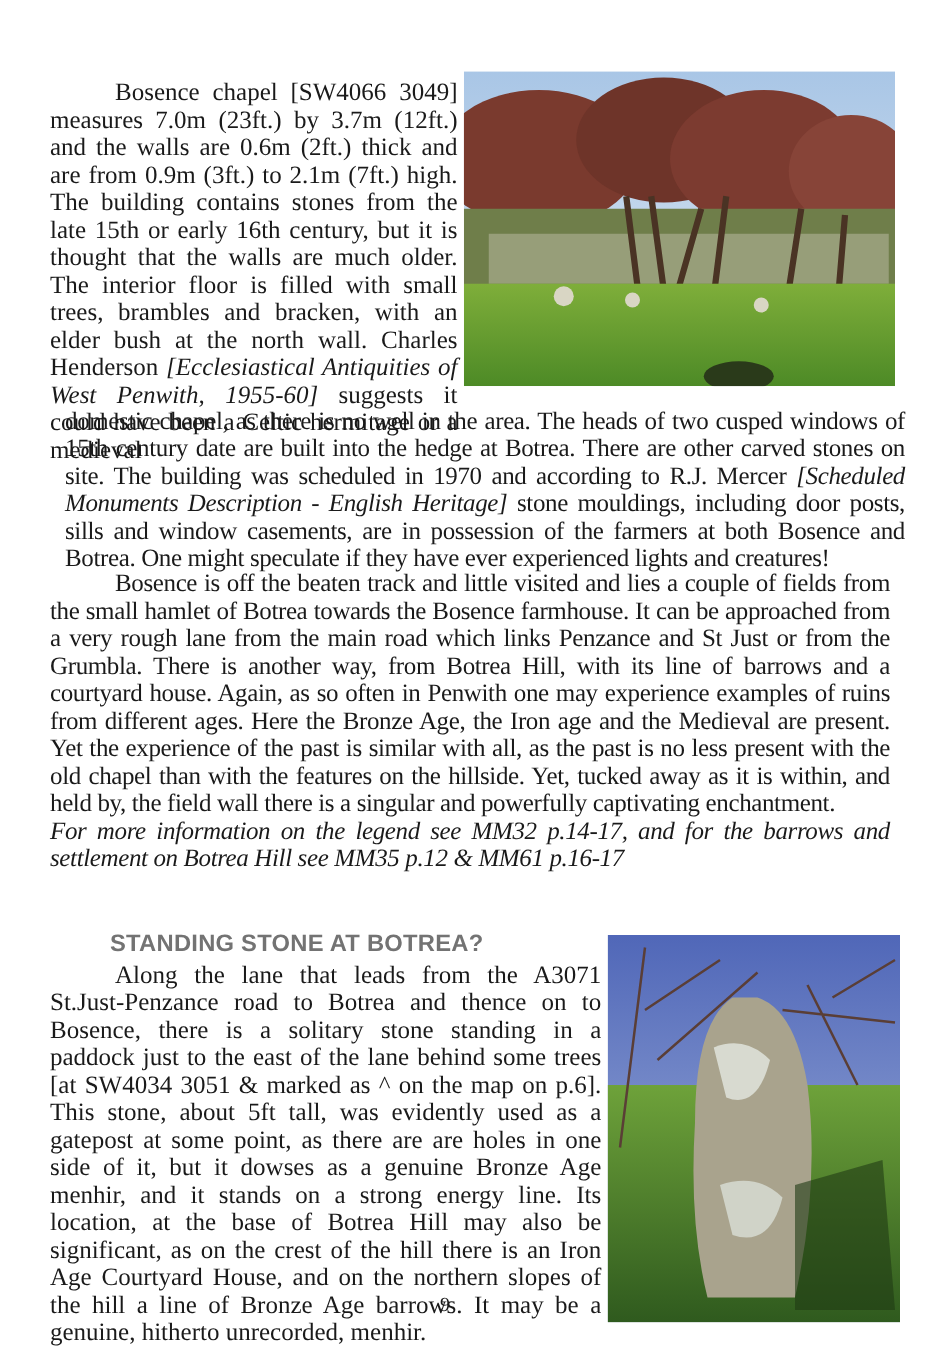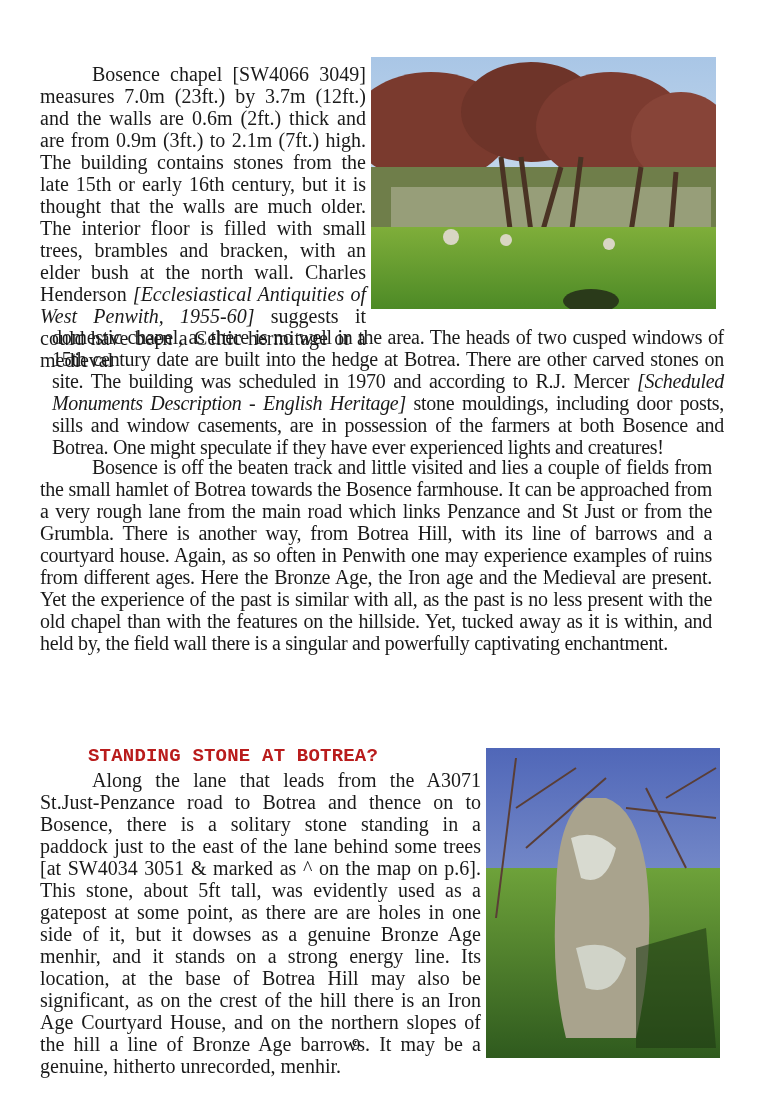--- a/index.html
+++ b/index.html
@@ -3,22 +3,22 @@
 <meta charset="utf-8">
 <style>
   html, body { margin: 0; padding: 0; background: #ffffff; }
   body { width: 758px; height: 1093px; position: relative; overflow: hidden;
          font-family: "Liberation Serif", serif; color: #1a1a1a; }
   .block { position: absolute; font-size: 20px; line-height: 22px; text-align: justify; }
   .block p { margin: 0; }
   .indent { text-indent: 52px; }
   i { font-style: italic; }
   .photo { position: absolute; overflow: hidden; }
-  .heading { position: absolute; left: 88px; top: 745px; font-family: Liberation Mono, monospace;
-             font-weight: bold; font-size: 19px; letter-spacing: 0.2px; color: #b91c1c; }
+  .heading { position: absolute; left: 88px; top: 745px; font-family: Liberation Sans, sans-serif;
+             font-weight: bold; font-size: 19px; letter-spacing: 0.2px; color: #737373; }
   .pagenum { position: absolute; left: 352px; top: 1036px; font-size: 16px; }
 </style>
 </head>
 <body>
 
 <div class="photo" style="left:371px; top:57px; width:345px; height:252px;">
   <svg width="345" height="252" viewBox="0 0 345 252">
     <defs>
       <linearGradient id="sky1" x1="0" y1="0" x2="0" y2="1">
         <stop offset="0" stop-color="#a9c6e6"></stop>
@@ -52,20 +52,23 @@
 </div>
 
 <div class="block" style="left:52px; top:326px; width:672px; letter-spacing:-0.3px;">
   <p>
     <span>domestic chapel, as there is no well in the area. The heads of two cusped windows of 15th century date are built into the hedge at Botrea. There are other carved stones on site. The building was scheduled in 1970 and according to R.J. Mercer </span><i>[Scheduled Monuments Description - English Heritage]</i><span> stone mouldings, including door posts, sills and window casements, are in possession of the farmers at both Bosence and Botrea. One might speculate if they have ever experienced lights and creatures!</span>
   </p>
 </div>
 
 <div class="block" style="left:40px; top:456px; width:672px; letter-spacing:-0.3px;">
   <p class="indent">Bosence is off the beaten track and little visited and lies a couple of fields from the small hamlet of Botrea towards the Bosence farmhouse. It can be approached from a very rough lane from the main road which links Penzance and St Just or from the Grumbla. There is another way, from Botrea Hill, with its line of barrows and a courtyard house. Again, as so often in Penwith one may experience examples of ruins from different ages. Here the Bronze Age, the Iron age and the Medieval are present. Yet the experience of the past is similar with all, as the past is no less present with the old chapel than with the features on the hillside. Yet, tucked away as it is within, and held by, the field wall there is a singular and powerfully captivating enchantment.</p>
+  <p>
+    <i>For more information on the legend see MM32 p.14-17, and for the barrows and settlement on Botrea Hill see MM35 p.12 &amp; MM61 p.16-17</i>
+  </p>
 </div>
 
 <div class="heading">STANDING STONE AT BOTREA?</div>
 
 <div class="photo" style="left:486px; top:748px; width:234px; height:310px;">
   <svg width="234" height="310" viewBox="0 0 234 310">
     <defs>
       <linearGradient id="sky2" x1="0" y1="0" x2="0" y2="1">
         <stop offset="0" stop-color="#5067b8"></stop>
           <stop offset="1" stop-color="#a8b9df"></stop>

